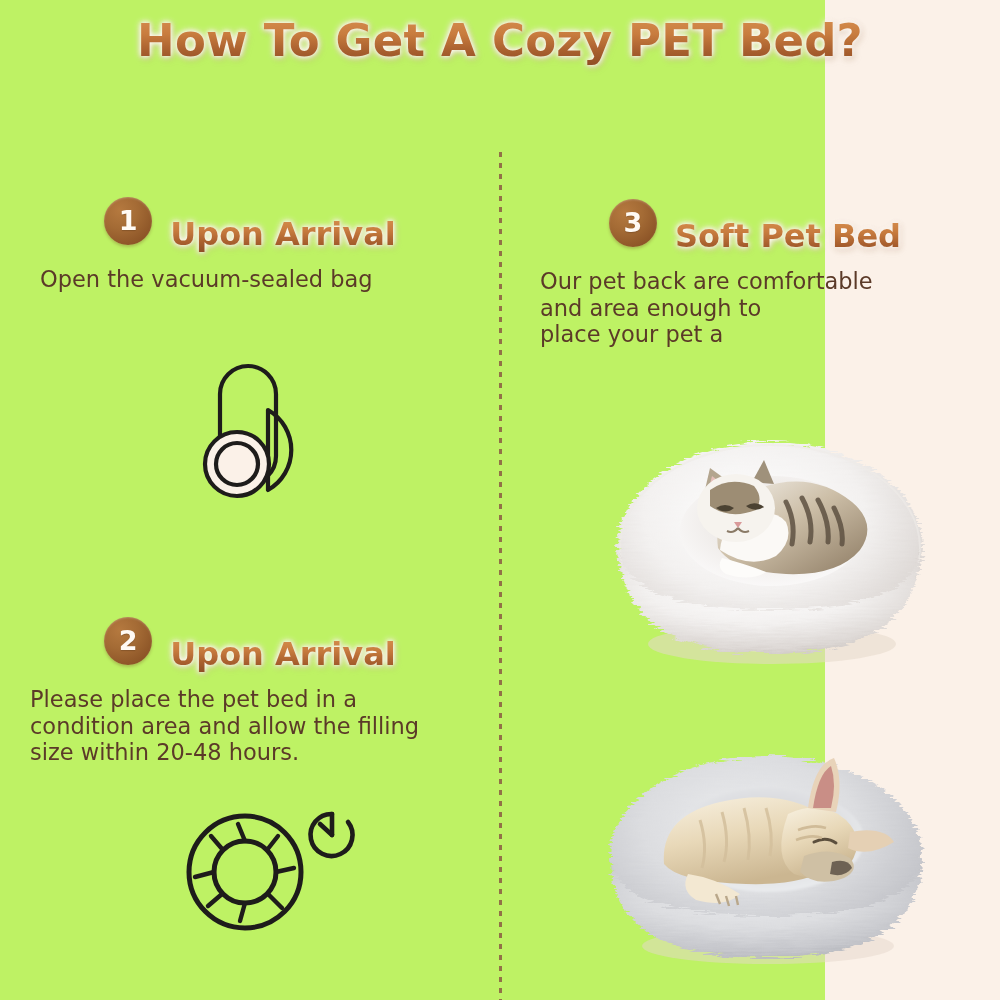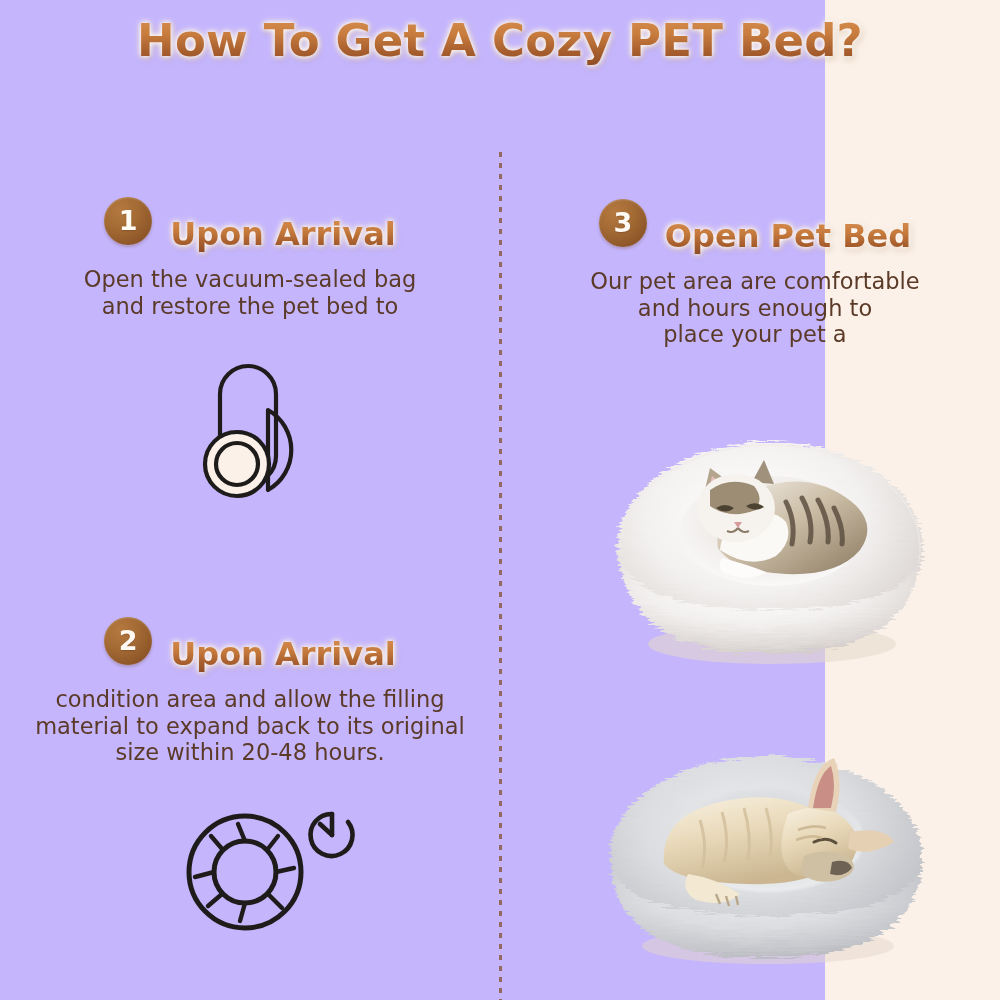--- a/index.html
+++ b/index.html
@@ -13,21 +13,21 @@
     font-family: "Liberation Sans", sans-serif;
     overflow: hidden;
     position: relative;
   }
 
   .page {
     position: absolute;
     inset: 0;
     width: 825px;
     height: 1000px;
-    background: #c4b5fd;
+    background: #bef264;
   }
 
   
   .title-wrap {
     position: absolute;
     top: 14px;
     left: 0;
     width: 1000px;
     text-align: center;
   }
@@ -92,21 +92,20 @@
     background: linear-gradient(180deg, #d89152 0%, #c87c3e 40%, #a85f2e 72%, #8d4c25 100%);
     -webkit-background-clip: text;
     background-clip: text;
     color: transparent;
     filter: drop-shadow(0 0 3px #fdf7f1) drop-shadow(0 0 2px #fdf7f1) drop-shadow(1px 2px 1px rgba(140,90,50,0.22));
     white-space: nowrap;
     margin-top: 27px;
   }
   .step-body {
     margin-top: 13px;
-    text-align: center;
     color: #5b3a28;
     font-family: "DejaVu Sans", sans-serif;
     font-size: 22.5px;
     line-height: 1.18;
     font-weight: normal;
   }
 
   
   #step-1 { left: 40px;  top: 188px;  width: 420px; }
   #step-2 { left: 30px;  top: 608px;  width: 440px; }
@@ -142,21 +141,20 @@
 
   <div class="divider"></div>
 
   <div class="step" id="step-1">
     <div class="step-head">
       <div class="badge">1</div>
       <div class="step-title">Upon Arrival</div>
     </div>
     <div class="step-body">
       <div>Open the vacuum-sealed bag</div>
-      <div>and restore the pet bed to</div>
     </div>
   </div>
 
   <div class="icon-roll">
     <svg width="160" height="150" viewBox="0 0 160 150" fill="none" xmlns="http://www.w3.org/2000/svg" aria-hidden="true">
 
       <path d="M78 58 A46 46 0 0 1 78 138 Z" stroke="#1e1c1b" stroke-width="4.2" fill="none" stroke-linejoin="round"></path>
 
       <path d="M30 42 a28 28 0 0 1 56 0 v62 a28 28 0 0 1 -56 0 z" stroke="#1e1c1b" stroke-width="4.2" fill="none"></path>
 
@@ -165,22 +163,22 @@
       <circle cx="47" cy="112" r="21" stroke="#1e1c1b" stroke-width="4.2" fill="none"></circle>
     </svg>
   </div>
 
   <div class="step" id="step-2">
     <div class="step-head">
       <div class="badge">2</div>
       <div class="step-title">Upon Arrival</div>
     </div>
     <div class="step-body">
+      <div>Please place the pet bed in a</div>
       <div>condition area and allow the filling</div>
-      <div>material to expand back to its original</div>
       <div>size within 20-48 hours.</div>
     </div>
   </div>
 
   <div class="icon-donut">
     <svg width="185" height="140" viewBox="0 0 185 140" fill="none" xmlns="http://www.w3.org/2000/svg" aria-hidden="true">
       <g>
         <circle cx="67" cy="72" r="56" stroke="#1e1c1b" stroke-width="5" fill="none"></circle>
         <circle cx="67" cy="72" r="31" stroke="#1e1c1b" stroke-width="5" fill="none"></circle>
 
@@ -197,25 +195,25 @@
         <path d="M154 14 a21 21 0 1 0 16 8" stroke="#1e1c1b" stroke-width="4.6" fill="none" stroke-linecap="round"></path>
         <path d="M154 14 L154 35" stroke="#1e1c1b" stroke-width="4.6" stroke-linecap="round"></path>
         <path d="M154 35 L142 24" stroke="#1e1c1b" stroke-width="4.6" stroke-linecap="round"></path>
       </g>
     </svg>
   </div>
 
   <div class="step" id="step-3">
     <div class="step-head">
       <div class="badge">3</div>
-      <div class="step-title">Open Pet Bed</div>
+      <div class="step-title">Soft Pet Bed</div>
     </div>
     <div class="step-body">
-      <div>Our pet area are comfortable</div>
-      <div>and hours enough to</div>
+      <div>Our pet back are comfortable</div>
+      <div>and area enough to</div>
       <div>place your pet a</div>
     </div>
   </div>
 
   <div class="photo" id="photo-cat">
     <svg width="340" height="285" viewBox="0 0 340 285" xmlns="http://www.w3.org/2000/svg">
       <defs>
         <radialGradient id="bedOuterCat" cx="45%" cy="35%" r="72%">
           <stop offset="0%" stop-color="#ffffff"></stop>
           <stop offset="50%" stop-color="#f3f1f0"></stop>

